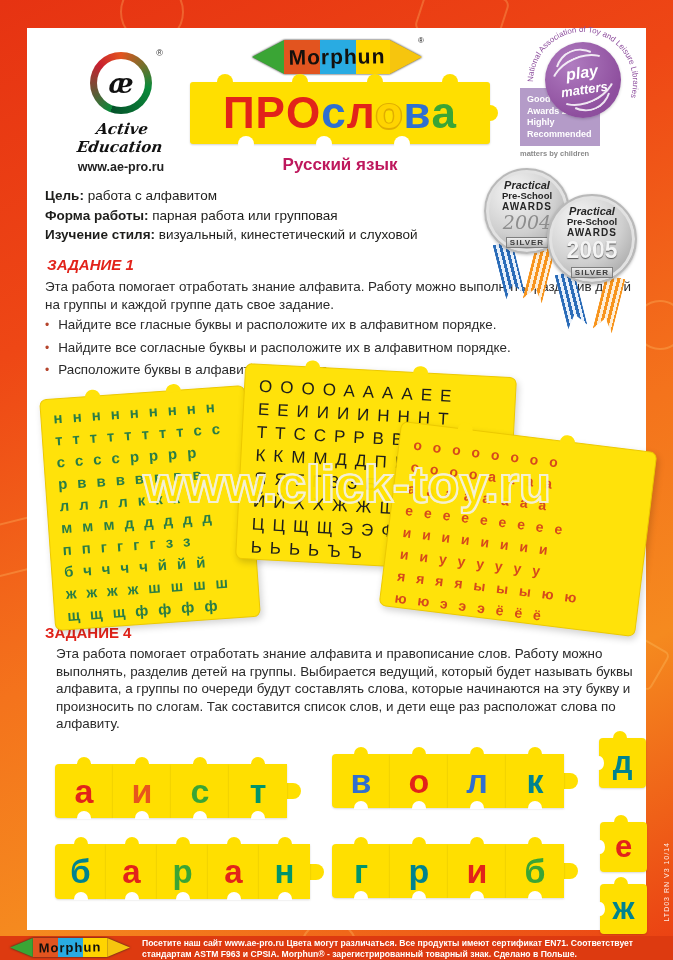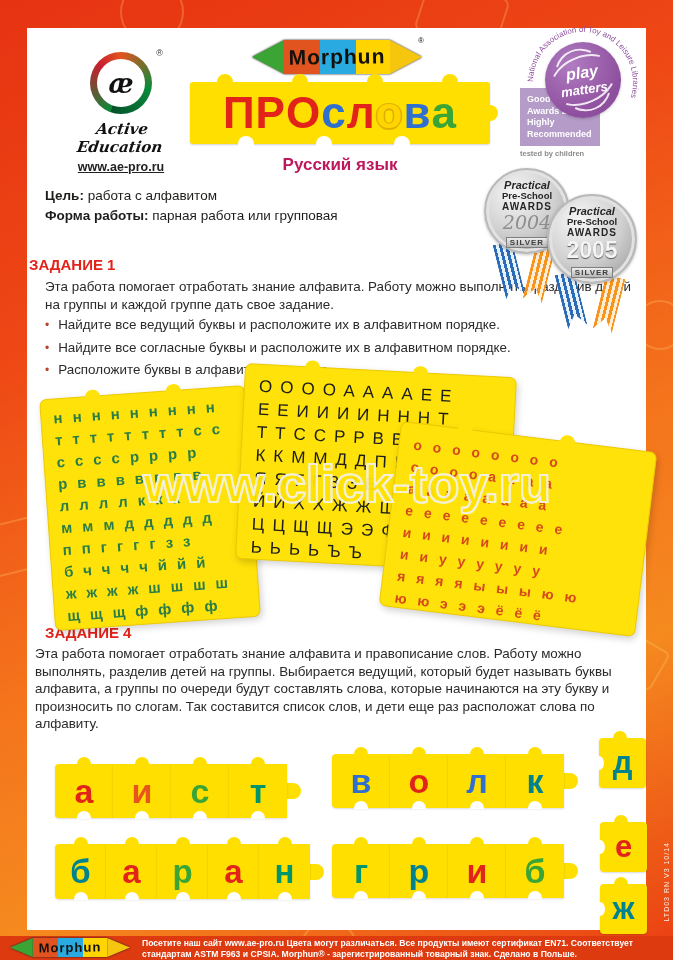--- a/index.html
+++ b/index.html
@@ -35,21 +35,21 @@
   
   .ae{left:28px;top:24px;width:132px;text-align:center;color:#111;}
   .ae-circ{position:relative;width:62px;height:62px;margin:0 auto;border-radius:50%;
            background:conic-gradient(from 200deg,#0a8a3a,#c81f2f 110deg,#e3541f 160deg,#0a8a3a 260deg,#05512a 360deg);}
   .ae-circ em{position:absolute;left:7px;top:7px;width:48px;height:48px;border-radius:50%;background:#fff;
               display:flex;align-items:center;justify-content:center;
               font-family:"DejaVu Serif",serif;font-style:italic;font-weight:bold;font-size:27px;color:#111;}
   .ae-r{position:absolute;right:24px;top:-4px;font-size:9px;color:#333;}
   .ae-script{margin-top:6px;font-family:"DejaVu Serif",serif;font-style:italic;font-weight:bold;
              font-size:15px;transform:skewX(-8deg);letter-spacing:0;}
-  .ae-url{margin-top:4px;font-size:12.5px;font-weight:bold;color:#222;text-decoration:underline;}
+  .ae-url{margin-top:4px;font-size:12.5px;font-weight:bold;color:#222;}
 
   
   .strip{left:163px;top:54px;width:300px;height:62px;background:#ffdf00;border-radius:3px;
          box-shadow:0 1px 2px rgba(0,0,0,.18);}
   .strip .bump{position:absolute;top:-8px;width:16px;height:9px;background:#ffdf00;border-radius:8px 8px 0 0;}
   .strip .notch{position:absolute;bottom:-8px;width:16px;height:16px;background:#fff;border-radius:50%;}
   .strip .tab{position:absolute;right:-8px;top:23px;width:16px;height:16px;background:#ffdf00;border-radius:50%;}
   .title{position:absolute;inset:0;display:flex;align-items:center;justify-content:center;
          font-size:44px;font-weight:bold;letter-spacing:1px;}
   .title span{line-height:1;}
@@ -88,28 +88,28 @@
   .ro{background:repeating-linear-gradient(90deg,#f7941d 0 3px,#fdeed8 3px 6px);}
   .r1{left:472px;top:214px;transform:rotate(-14deg);}
   .r2{left:502px;top:218px;transform:rotate(14deg);}
   .r3{left:534px;top:244px;transform:rotate(-14deg);}
   .r4{left:572px;top:248px;transform:rotate(14deg);}
 
   
   .meta{left:18px;top:158px;font-size:13.5px;line-height:19.5px;color:#1d1d1b;}
   .meta b{font-weight:bold;}
   .h-red{color:#e2231a;font-size:15px;font-weight:bold;}
-  .t1h{left:2px;top:228px;}
+  .t1h{left:20px;top:228px;font-style:italic;}
   .body-txt{font-size:13.4px;line-height:17.6px;color:#2a2a2a;}
   .t1p{left:18px;top:250px;width:588px;}
   .bullets{left:18px;top:289px;width:588px;}
   .bullet{display:flex;margin-bottom:5.5px;font-size:13.4px;color:#2a2a2a;}
   .bullet .dot{color:#b5442c;margin-right:9px;font-size:12px;line-height:17px;}
   .t2h{left:18px;top:596px;}
-  .t2p{left:8px;top:617px;width:588px;}
+  .t2p{left:29px;top:617px;width:588px;}
   .extra{left:18px;top:705px;width:540px;font-size:13.4px;color:#2a2a2a;}
   .extra b{font-weight:bold;}
 
   
   .board{border-radius:7px;background:#ffe20a;border:1px solid #ecc900;
          box-shadow:2px 3px 7px rgba(0,0,0,.18);box-sizing:border-box;}
   .board:before,.board:after{content:'';position:absolute;top:-7px;width:15px;height:8px;
          background:#ffe20a;border-radius:7px 7px 0 0;}
   .board:before{left:22%;}.board:after{left:62%;}
   .brow{white-space:nowrap;overflow:hidden;}
@@ -225,21 +225,21 @@
       <text font-size="8" fill="#8e4f9e" font-family="Liberation Sans, sans-serif"><textPath id="ring-text" href="#ringpath">National Association of Toy and Leisure Libraries</textPath></text>
     </svg>
     <div class="pm-globe">
       <div class="pm-txt">
         <span class="l1">play</span>
         <span class="l2">matters</span>
       </div>
     </div>
   </div>
   <div class="abs gta">Good Toy Awards 2003 Highly Recommended</div>
-  <div class="abs tested">tested by children</div>
+  <div class="abs tested">matters by children</div>
 
   <div class="abs ribbon rb r1"></div>
   <div class="abs ribbon ro r2"></div>
   <div class="abs ribbon rb r3"></div>
   <div class="abs ribbon ro r4"></div>
   <div class="abs medal m2004">
     <div class="p1">Practical</div>
     <div class="p2">Pre-School</div>
     <div class="p3">AWARDS</div>
     <div class="yr">2004</div>
@@ -249,28 +249,29 @@
     <div class="p1">Practical</div>
     <div class="p2">Pre-School</div>
     <div class="p3">AWARDS</div>
     <div class="yr">2005</div>
     <span class="silver">SILVER</span>
   </div>
 
   <div class="abs meta">
     <div><b>Цель:</b><span> работа с алфавитом</span></div>
     <div><b>Форма работы:</b><span> парная работа или групповая</span></div>
+    <div><b>Изучение стиля:</b><span> визуальный, кинестетический и слуховой</span></div>
   </div>
 
   <div class="abs h-red t1h">ЗАДАНИЕ 1</div>
   <div class="abs body-txt t1p">Эта работа помогает отработать знание алфавита. Работу можно выполнять, разделив детей на группы и каждой группе дать свое задание.</div>
   <div class="abs bullets">
     <div class="bullet">
         <span class="dot">•</span>
-        <span>Найдите все ведущий буквы и расположите их в алфавитном порядке.</span>
+        <span>Найдите все гласные буквы и расположите их в алфавитном порядке.</span>
       </div>
     <div class="bullet">
         <span class="dot">•</span>
         <span>Найдите все согласные буквы и расположите их в алфавитном порядке.</span>
       </div>
     <div class="bullet">
         <span class="dot">•</span>
         <span>Расположите буквы в алфавитном порядке.</span>
       </div>
   </div>

